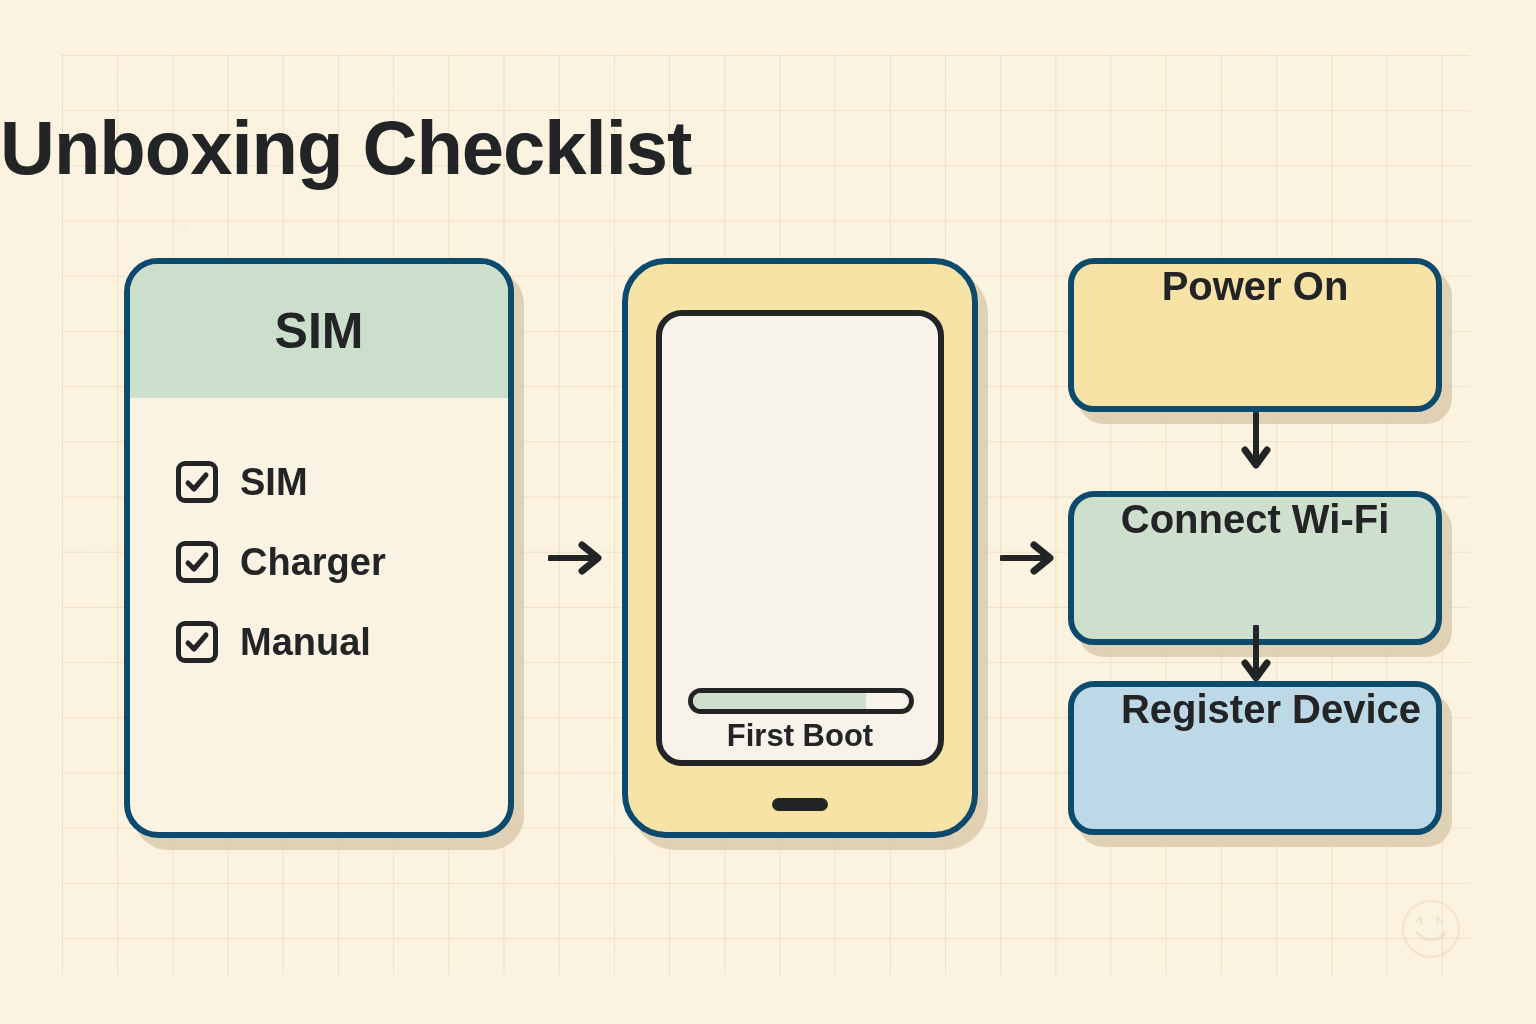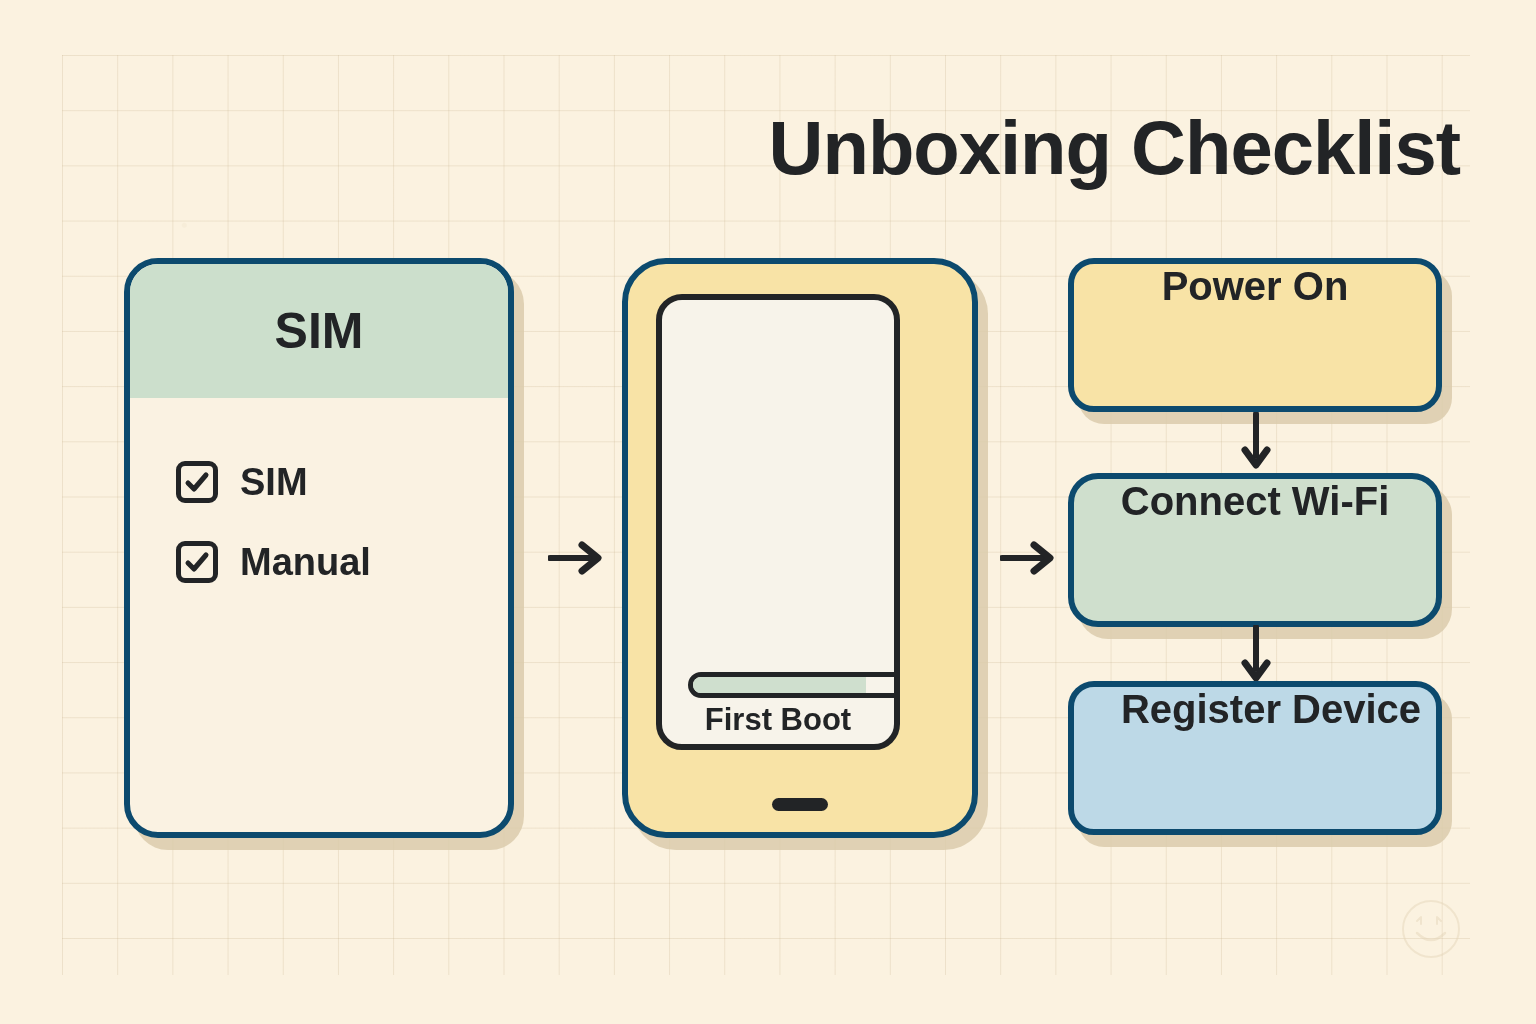--- a/index.html
+++ b/index.html
@@ -52,21 +52,21 @@
     height: 64px;
     opacity: .45;
   }
 
   
   #title {
     position: absolute;
     left: 0;
     top: 104px;
     width: 1460px;
-    text-align: right;
+    text-align: left;
     font-size: 76px;
     font-weight: bold;
     letter-spacing: -1px;
     color: #222426;
     font-family: "Liberation Sans", sans-serif;
   }
 
   
   .shadow-box {
     position: absolute;
@@ -162,22 +162,22 @@
     left: 622px;
     top: 258px;
     width: 356px;
     height: 580px;
     border-radius: 44px;
     background: #F8E3A6;
   }
   #phone-screen {
     position: absolute;
     left: 28px;
-    top: 30px;
-    width: 244px;
+    top: 46px;
+    width: 288px;
     height: 456px;
     box-sizing: border-box;
     border: 6px solid #222426;
     border-radius: 26px;
     background: #F7F3EA;
     overflow: hidden;
   }
   #progress-track {
     position: absolute;
     left: 26px;
@@ -218,21 +218,21 @@
   
   .flow-box {
     left: 1068px;
     width: 374px;
     height: 154px;
     border-radius: 26px;
     display: flex;
     justify-content: center;
   }
   #flow-box-0 { top: 258px; }
-  #flow-box-1 { top: 473px; border-radius: 30px; }
+  #flow-box-1 { top: 491px; }
   #flow-box-2 { top: 681px; }
   .flow-label {
     font-size: 40px;
     font-weight: bold;
     color: #222426;
   }
   .v-arrow {
     position: absolute;
     left: 1239px;
     width: 34px;
@@ -265,20 +265,28 @@
 
     <div class="check-row">
       <span class="check-box">
         <svg width="28" height="28" viewBox="0 0 28 28">
           <path d="M5 15 L11 21 L23 7" fill="none" stroke="#222426" stroke-width="5" stroke-linecap="round" stroke-linejoin="round"></path>
         </svg>
       </span>
       <span class="check-label">SIM</span>
     </div>
 
+    <div class="check-row">
+      <span class="check-box">
+        <svg width="28" height="28" viewBox="0 0 28 28">
+          <path d="M5 15 L11 21 L23 7" fill="none" stroke="#222426" stroke-width="5" stroke-linecap="round" stroke-linejoin="round"></path>
+        </svg>
+      </span>
+      <span class="check-label">Charger</span>
+    </div>
 
     <div class="check-row">
       <span class="check-box">
         <svg width="28" height="28" viewBox="0 0 28 28">
           <path d="M5 15 L11 21 L23 7" fill="none" stroke="#222426" stroke-width="5" stroke-linecap="round" stroke-linejoin="round"></path>
         </svg>
       </span>
       <span class="check-label">Manual</span>
     </div>
 

